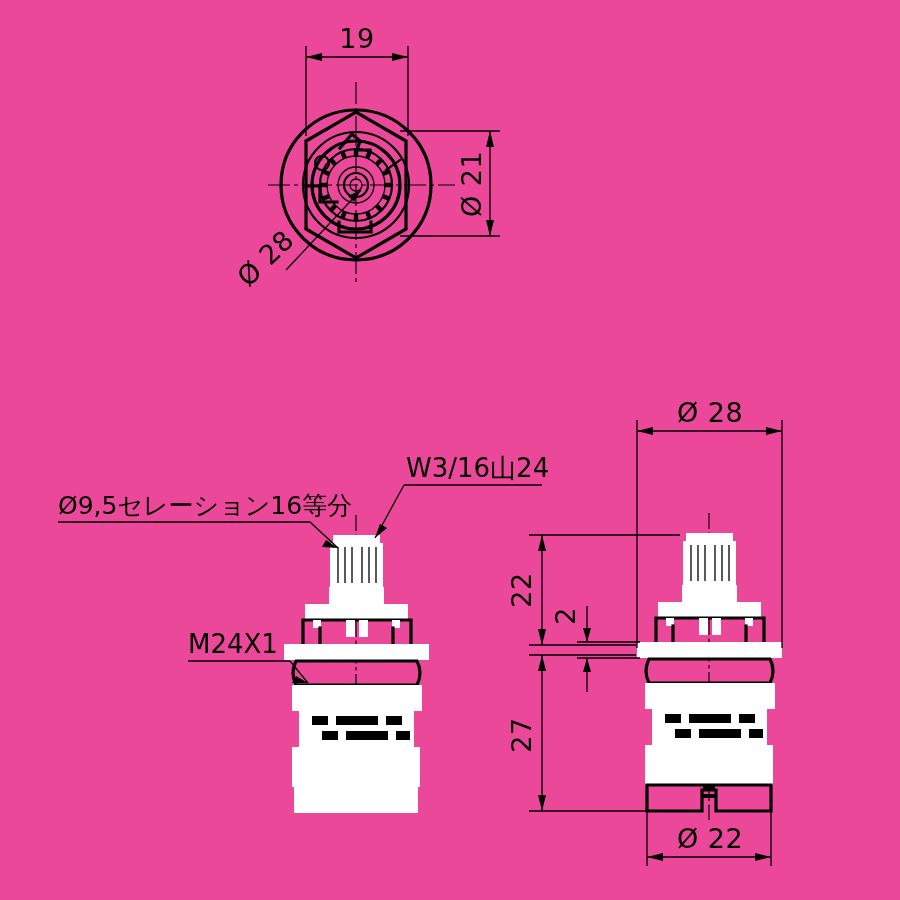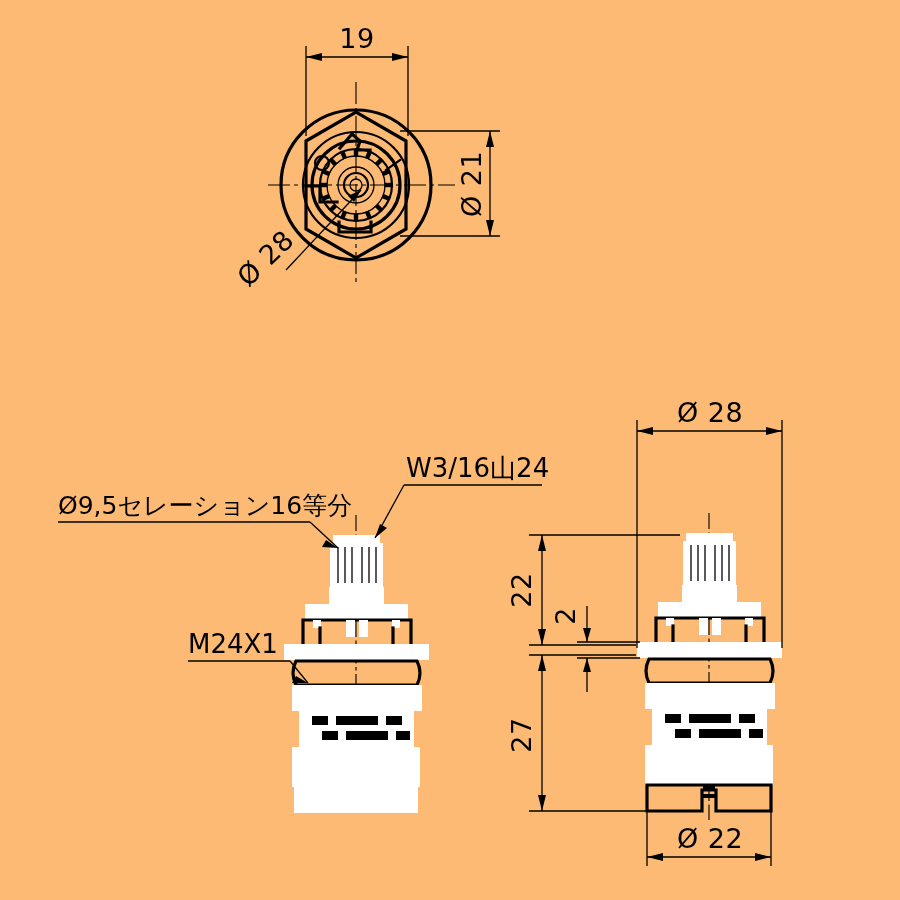--- a/index.html
+++ b/index.html
@@ -1,19 +1,19 @@
 <!DOCTYPE html>
 <html><head>
 <meta charset="utf-8">
 <title>Technical Drawing</title>
 <style>
   html,body{margin:0;padding:0;background:#ffffff;}
   body{width:900px;height:900px;overflow:hidden;
        font-family:"DejaVu Sans","Liberation Sans",sans-serif;}
-  #sheet{position:relative;width:900px;height:900px;background:#fdba74;}
+  #sheet{position:relative;width:900px;height:900px;background:#ec4899;}
   svg{display:block;}
   .ln{stroke:#000;fill:none;}
   .thick{stroke-width:3.2;stroke-linecap:square;stroke-linejoin:miter;}
   .med{stroke-width:2.2;stroke-linecap:square;}
   .thin{stroke-width:1.3;}
   .center{stroke:#000;stroke-width:1.1;fill:none;
           stroke-dasharray:22 4 4 4;}
   .center2{stroke:#000;stroke-width:1.1;fill:none;
            stroke-dasharray:16 3.5 3.5 3.5;}
   .dimline{stroke:#000;stroke-width:1.3;fill:none;}

